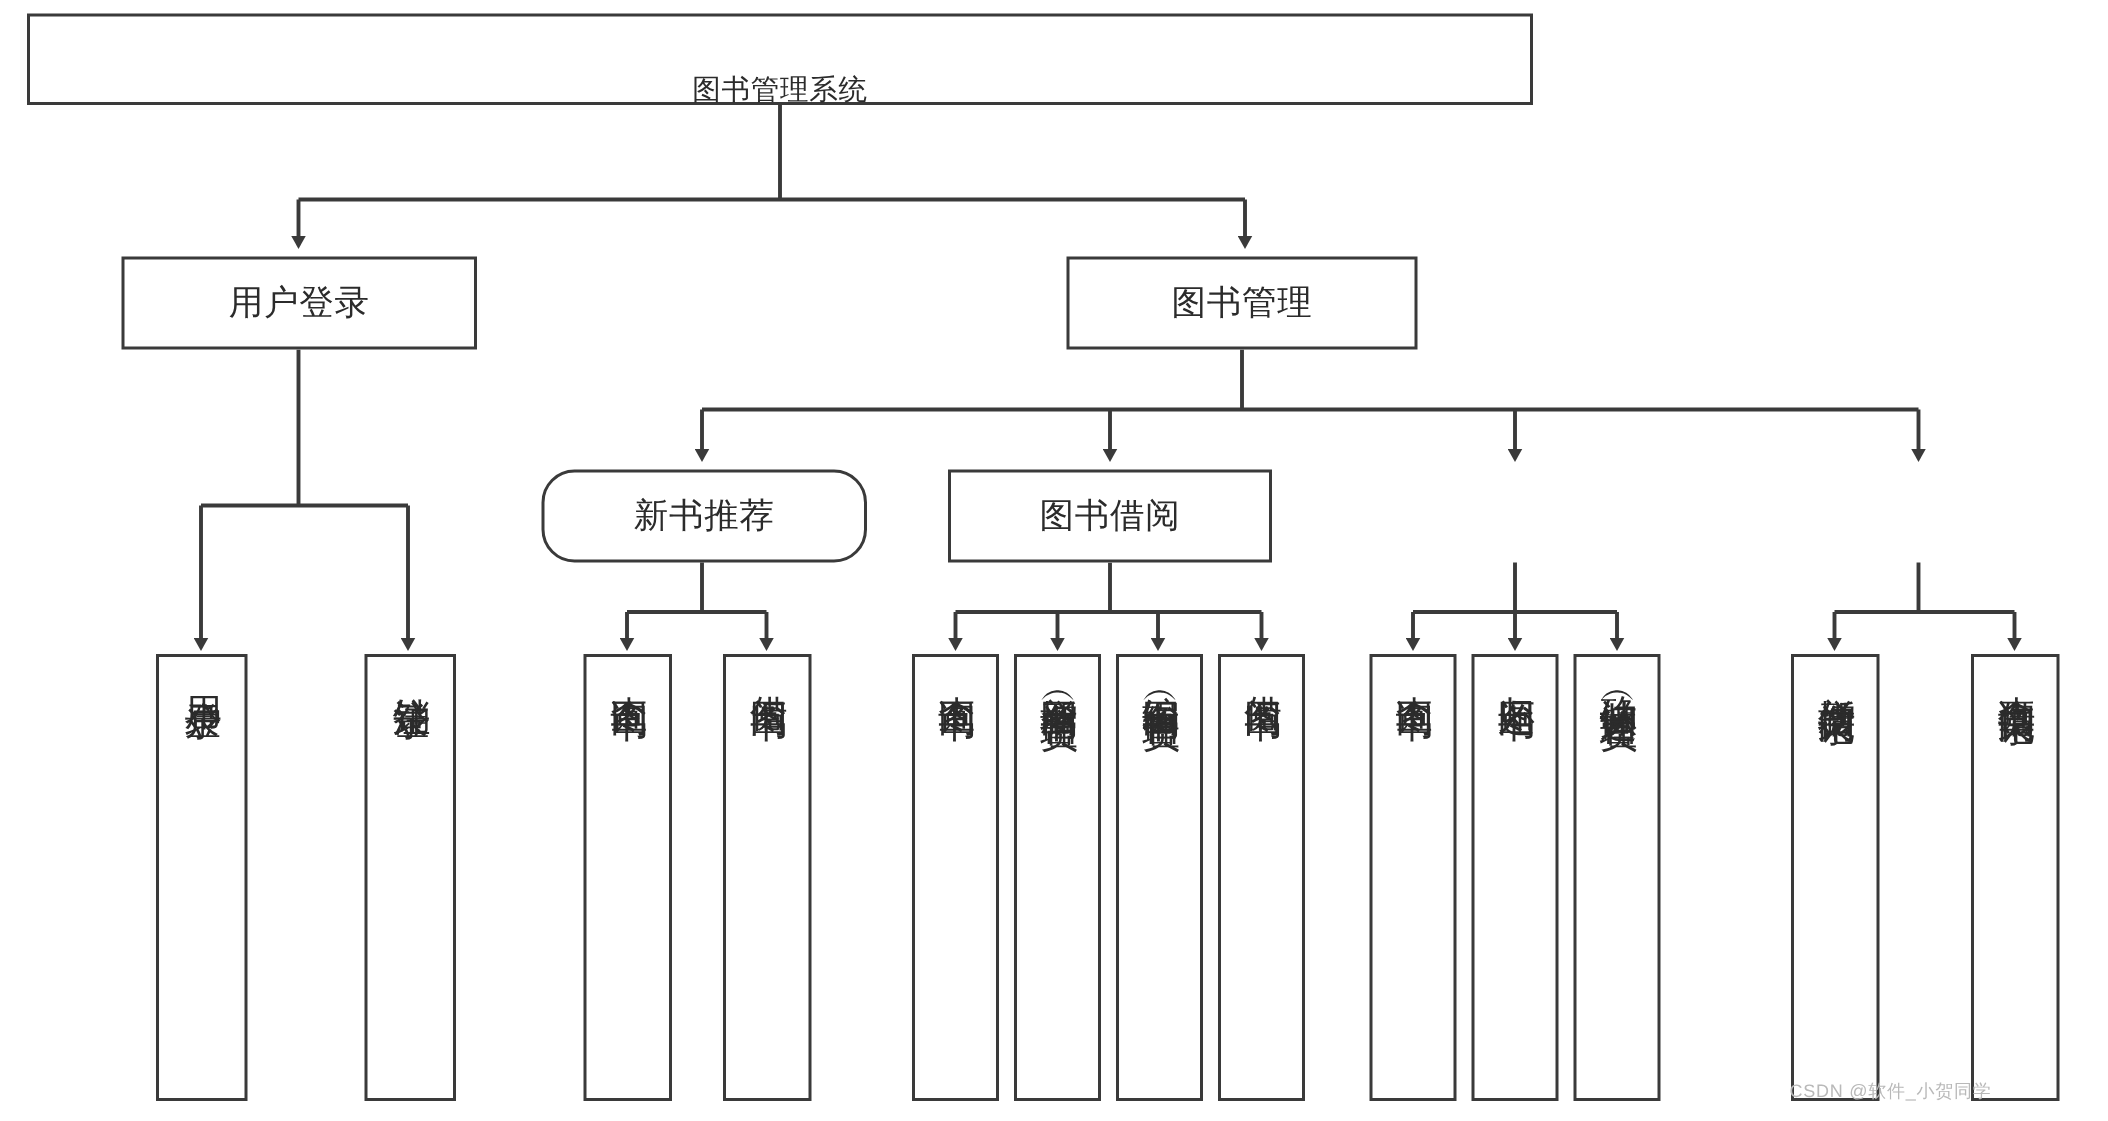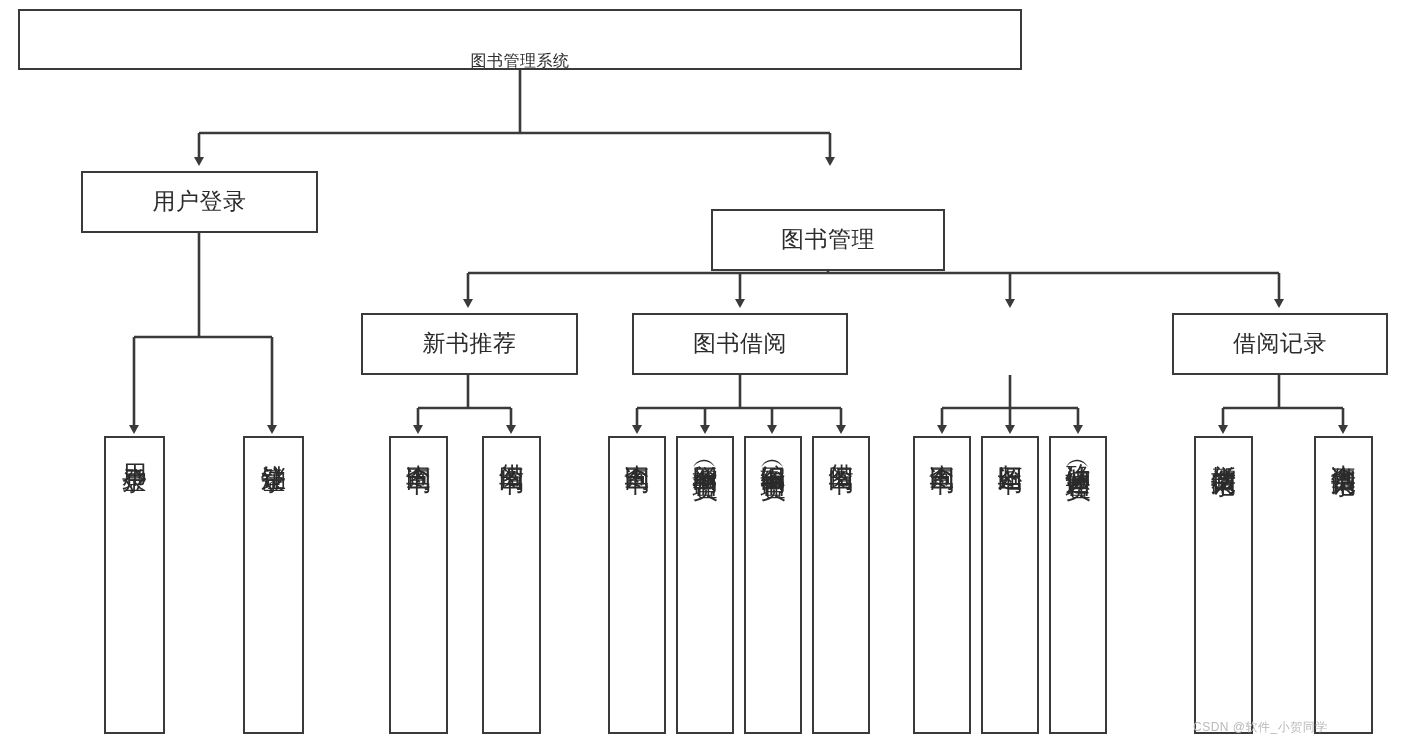--- a/index.html
+++ b/index.html
@@ -39,21 +39,21 @@
   .node .label {
     display: block;
     text-align: center;
     white-space: pre-line;
   }
   .node.horiz .label {
     font-size: 23px;
     letter-spacing: 0.5px;
   }
   .node.root .label {
-    font-size: 16px;
+    font-size: 19px;
     margin-top: 44px;
   }
   .node.vert {
     align-items: flex-start;
     justify-content: center;
     padding-top: 6px;
   }
   .node.vert .label {
     writing-mode: vertical-rl;
     text-orientation: upright;
@@ -126,32 +126,29 @@
     </g>
   </svg>
 
   <div class="node horiz root" style="left:18px; top:9px; width:1004px; height:61px;">
     <span class="label">图书管理系统</span>
   </div>
 
   <div class="node horiz" style="left:81px; top:171px; width:237px; height:62px;">
     <span class="label">用户登录</span>
   </div>
-  <div class="node horiz" style="left:711px; top:171px; width:234px; height:62px;margin-top:38px;">
+  <div class="node horiz" style="left:711px; top:171px; width:234px; height:62px;">
     <span class="label">图书管理</span>
   </div>
 
-  <div class="node horiz" style="left:361px; top:313px; width:217px; height:62px;">
+  <div class="node horiz" style="left:361px; top:313px; width:217px; height:62px;border-radius:22px;">
     <span class="label">新书推荐</span>
   </div>
   <div class="node horiz" style="left:632px; top:313px; width:216px; height:62px;">
     <span class="label">图书借阅</span>
-  </div>
-  <div class="node horiz" style="left:1172px; top:313px; width:216px; height:62px;">
-    <span class="label">借阅记录</span>
   </div>
 
   <div class="node vert" style="left:104px; top:436px; width:61px; height:298px;">
     <span class="label">用户登录</span>
   </div>
   <div class="node vert" style="left:243px; top:436px; width:61px; height:298px;">
     <span class="label">注销登录</span>
   </div>
 
   <div class="node vert" style="left:389px; top:436px; width:59px; height:298px;">

